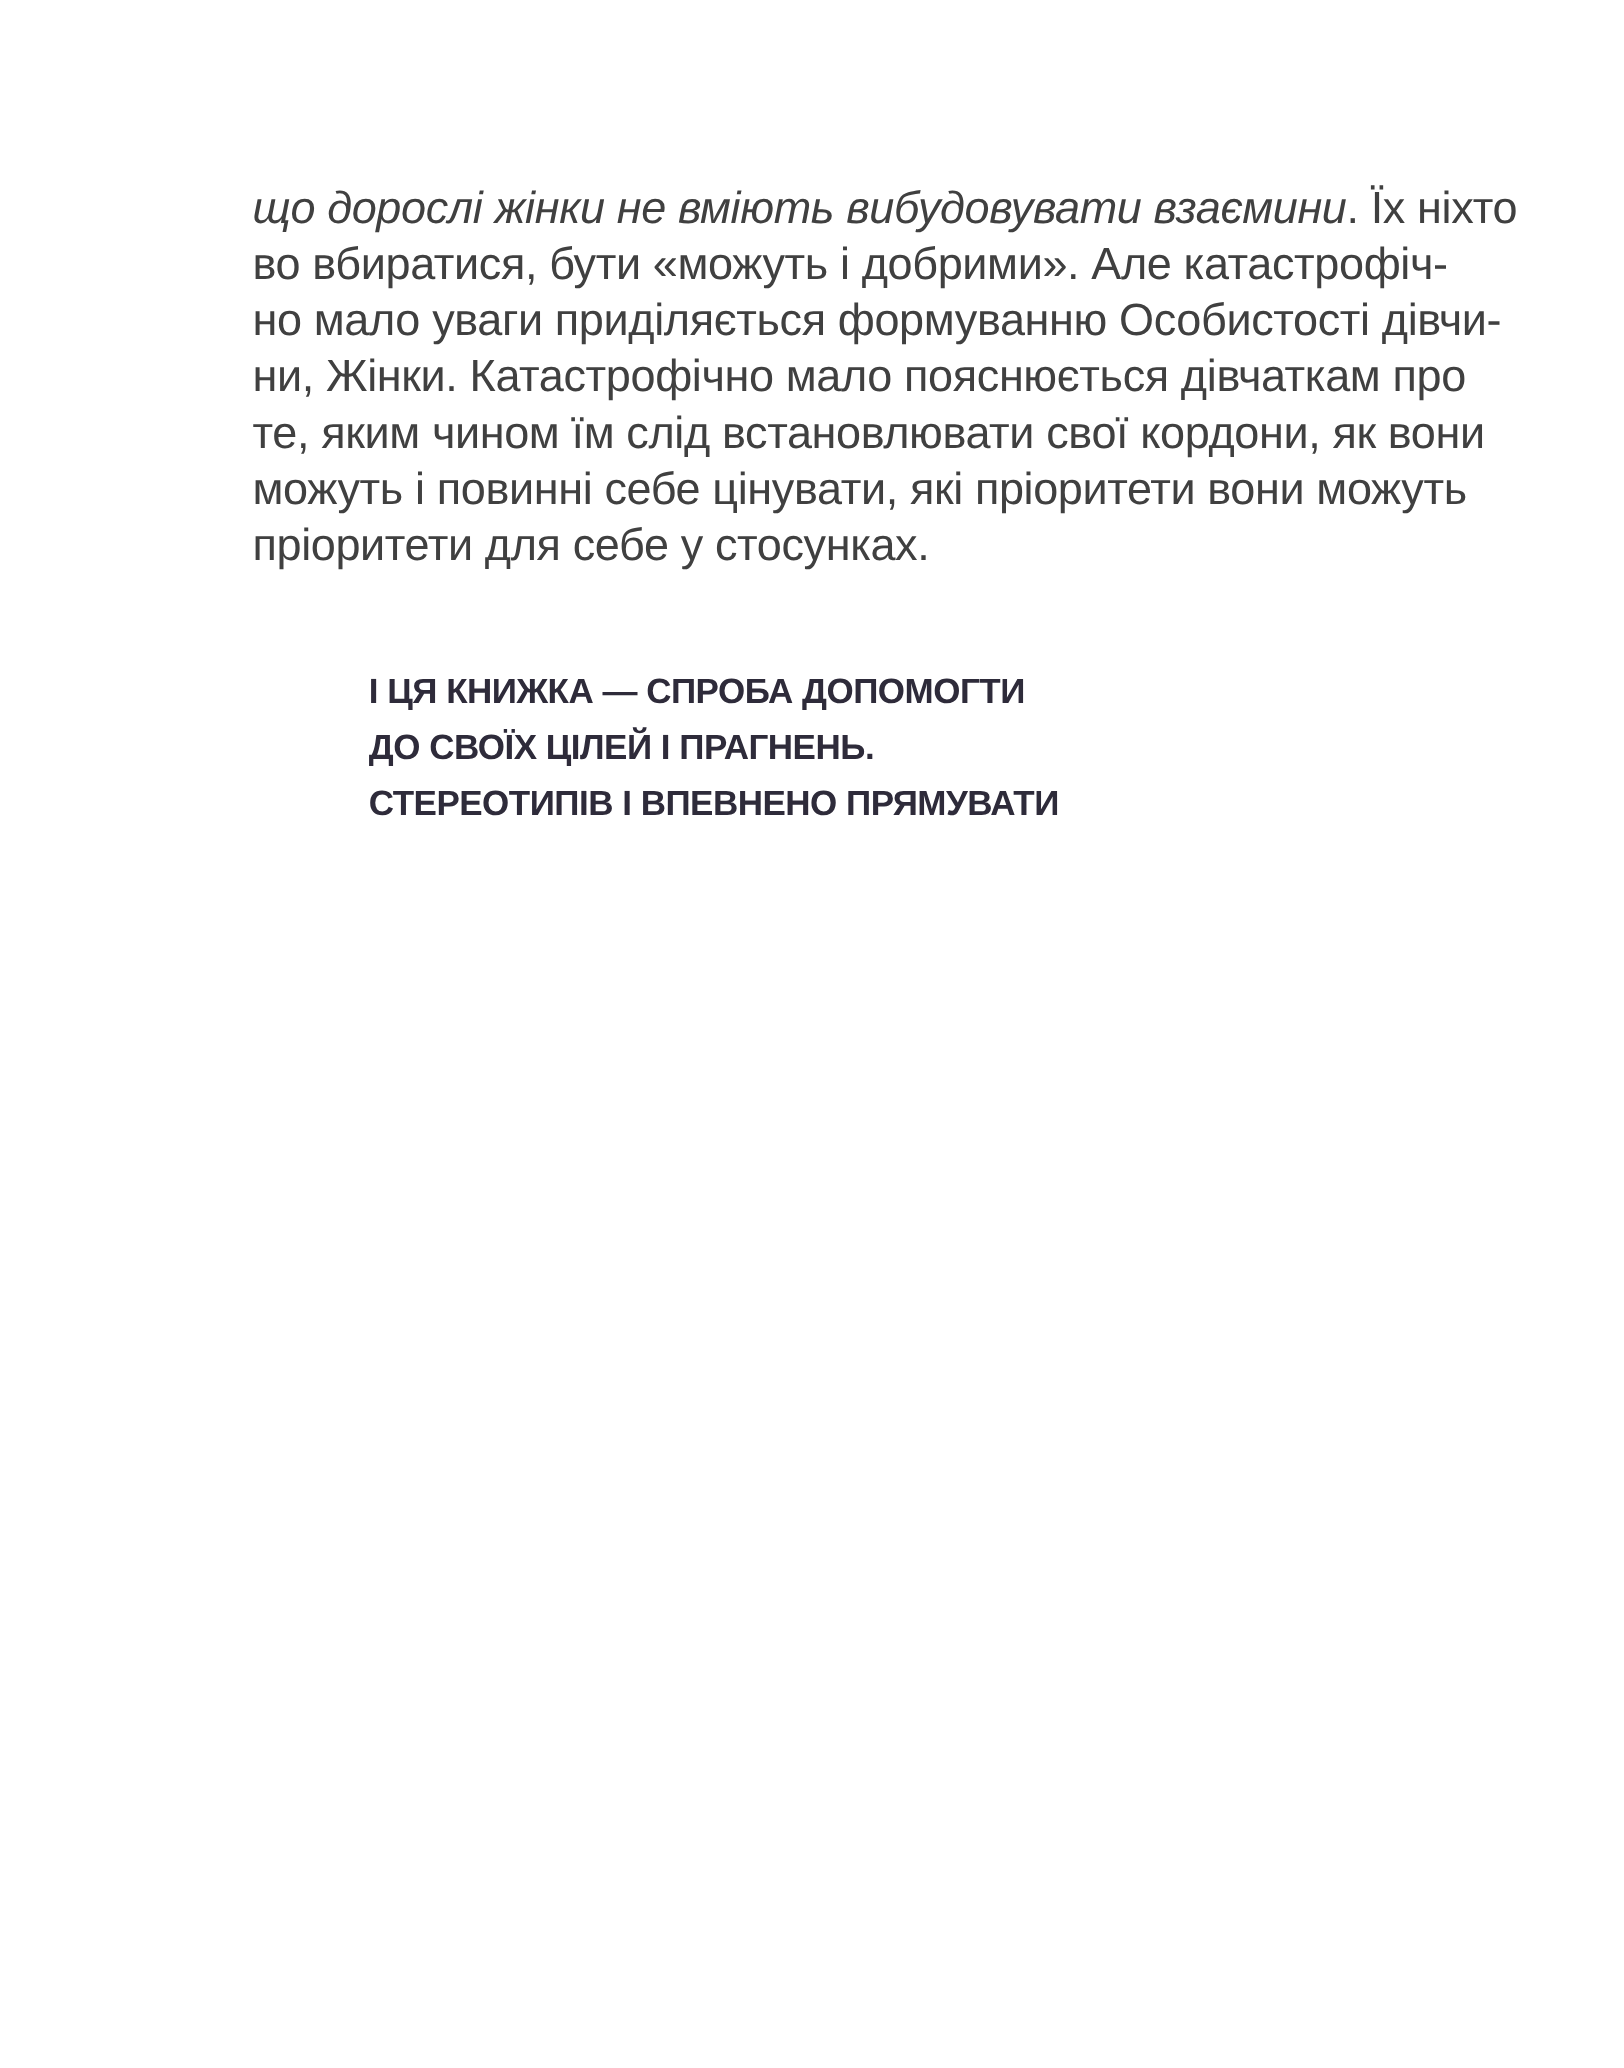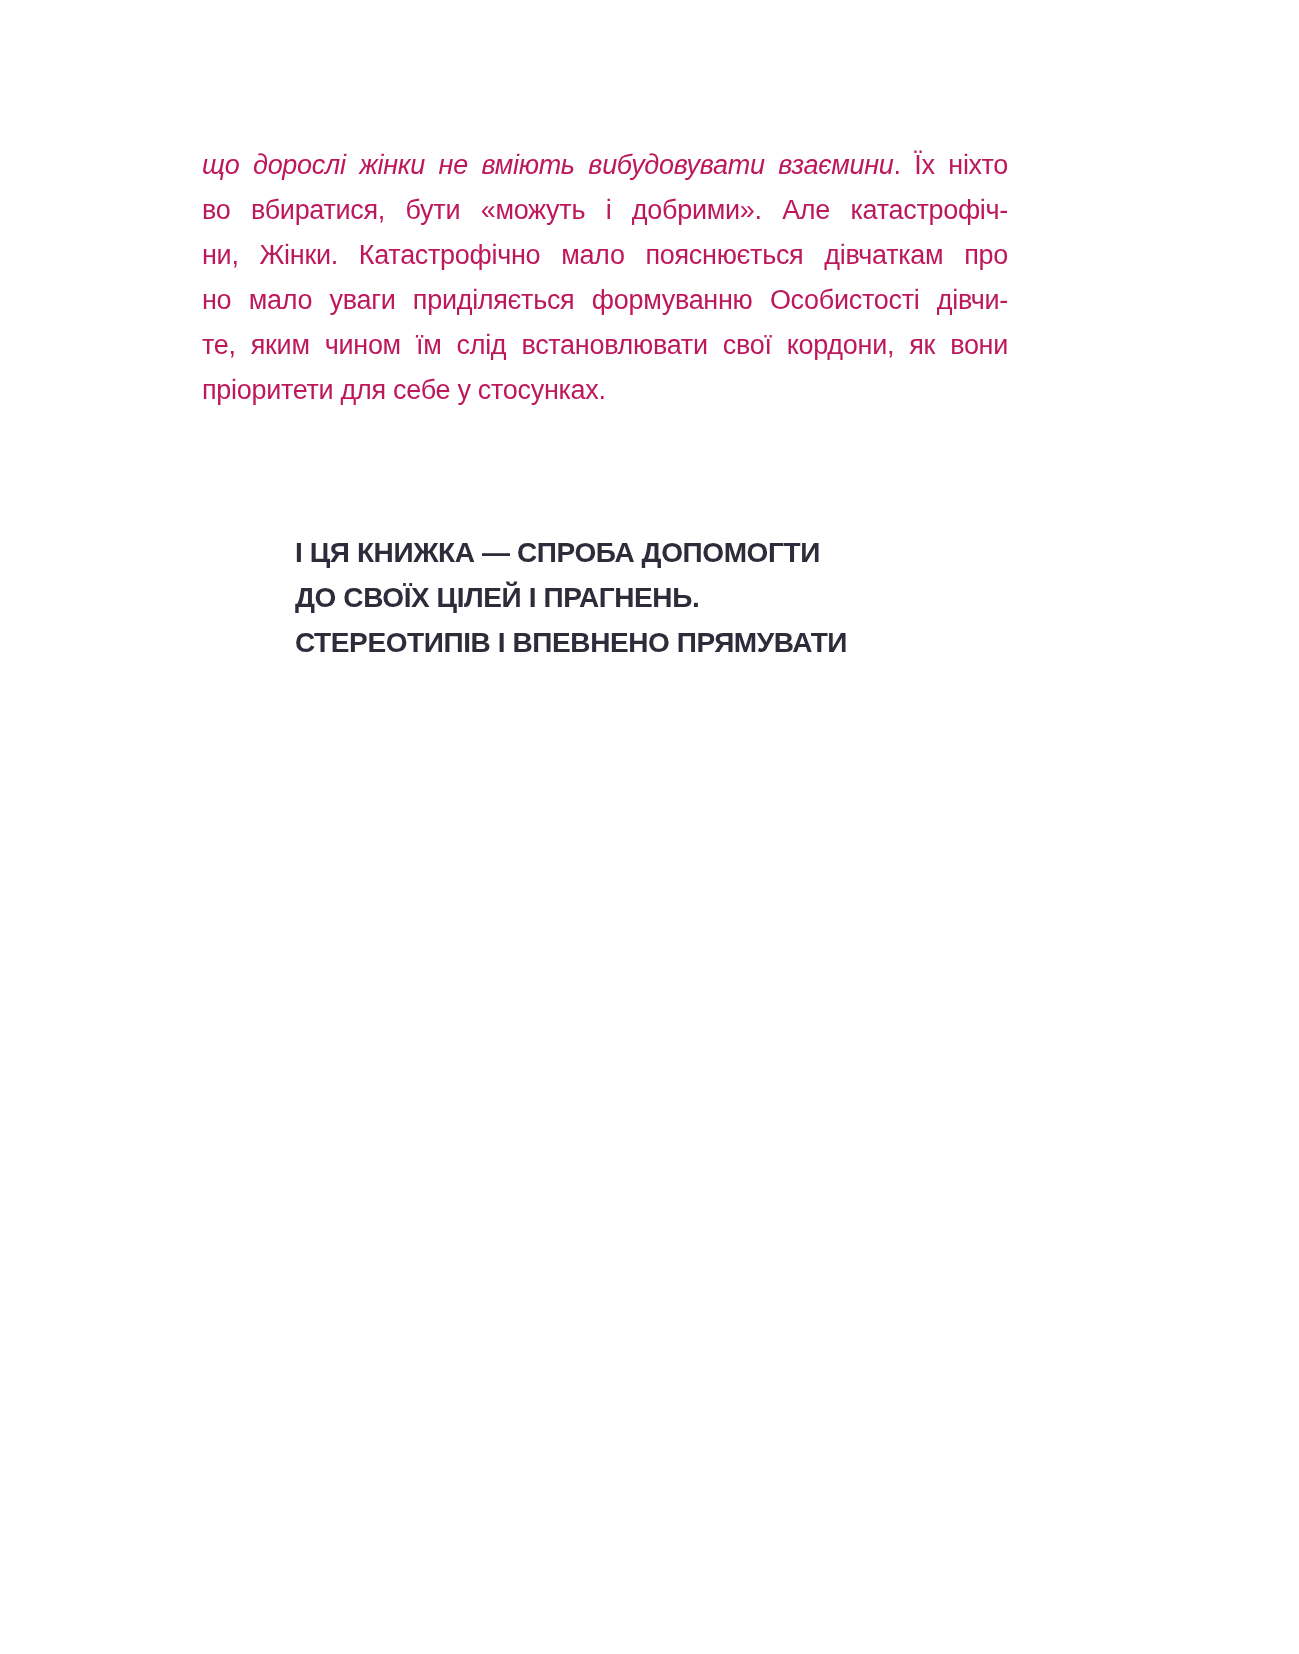--- a/index.html
+++ b/index.html
@@ -19,23 +19,23 @@
       width: 1299px;
       height: 1654px;
       background: #ffffff;
     }
     .body-text {
       position: absolute;
       left: 202px;
       top: 143px;
       width: 806px;
       font-family: "Liberation Sans", sans-serif;
-      font-size: 27px;
+      font-size: 36px;
       line-height: 45px;
-      color: #be185d;
+      color: #404040;
       letter-spacing: -0.3px;
     }
     .line {
       display: block;
       white-space: nowrap;
       text-align: justify;
       text-align-last: justify;
       height: 45px;
     }
     .line.last {
@@ -65,23 +65,24 @@
     }
   </style>
 </head>
 <body>
 
 <div class="page">
 
   <div class="body-text">
     <span class="line"><span class="italic">що дорослі жінки не вміють вибудовувати взаємини</span><span>. Їх ніхто</span></span>
     <span class="line">во вбиратися, бути «можуть і добрими». Але катастрофіч-</span>
+    <span class="line">но мало уваги приділяється формуванню Особистості дівчи-</span>
     <span class="line">ни, Жінки. Катастрофічно мало пояснюється дівчаткам про</span>
-    <span class="line">но мало уваги приділяється формуванню Особистості дівчи-</span>
     <span class="line">те, яким чином їм слід встановлювати свої кордони, як вони</span>
+    <span class="line">можуть і повинні себе цінувати, які пріоритети вони можуть</span>
     <span class="line last">пріоритети для себе у стосунках.</span>
   </div>
 
   <div class="callout">
     <span class="cline">І ЦЯ КНИЖКА — СПРОБА ДОПОМОГТИ</span>
     <span class="cline">ДО СВОЇХ ЦІЛЕЙ І ПРАГНЕНЬ.</span>
     <span class="cline">СТЕРЕОТИПІВ І ВПЕВНЕНО ПРЯМУВАТИ</span>
   </div>
 
 </div>

